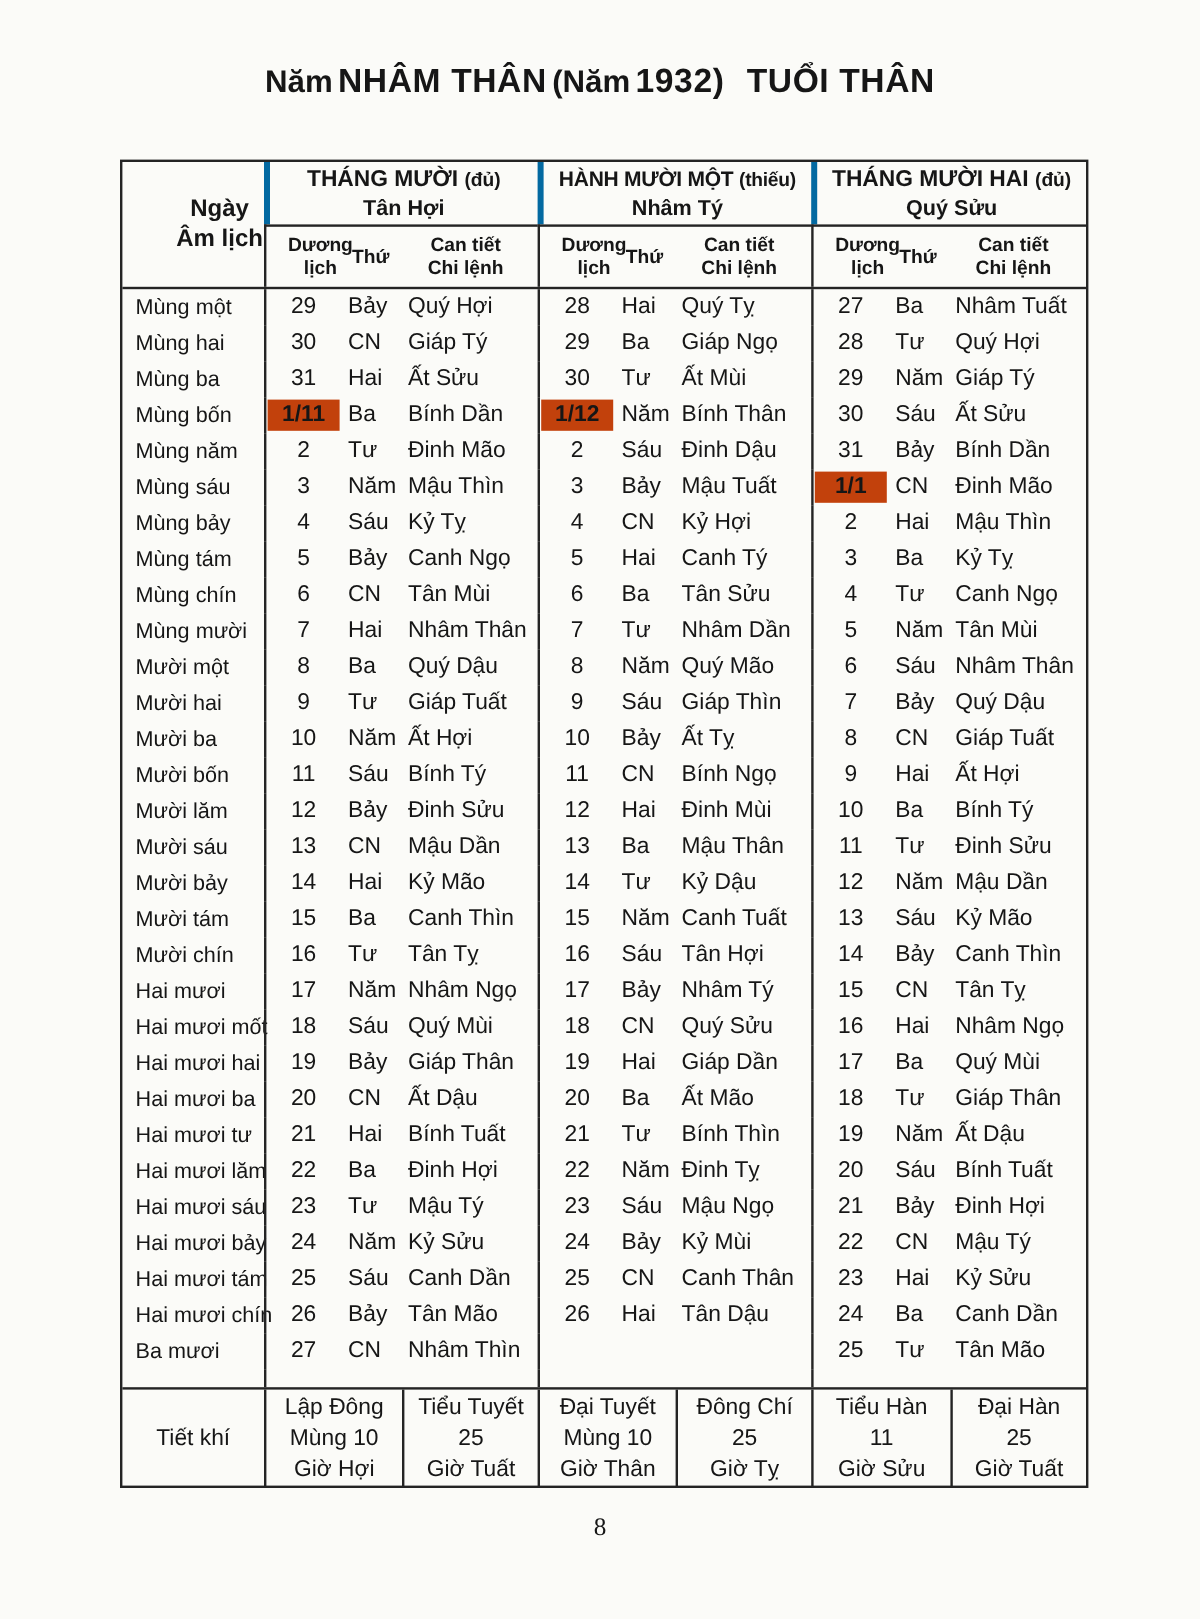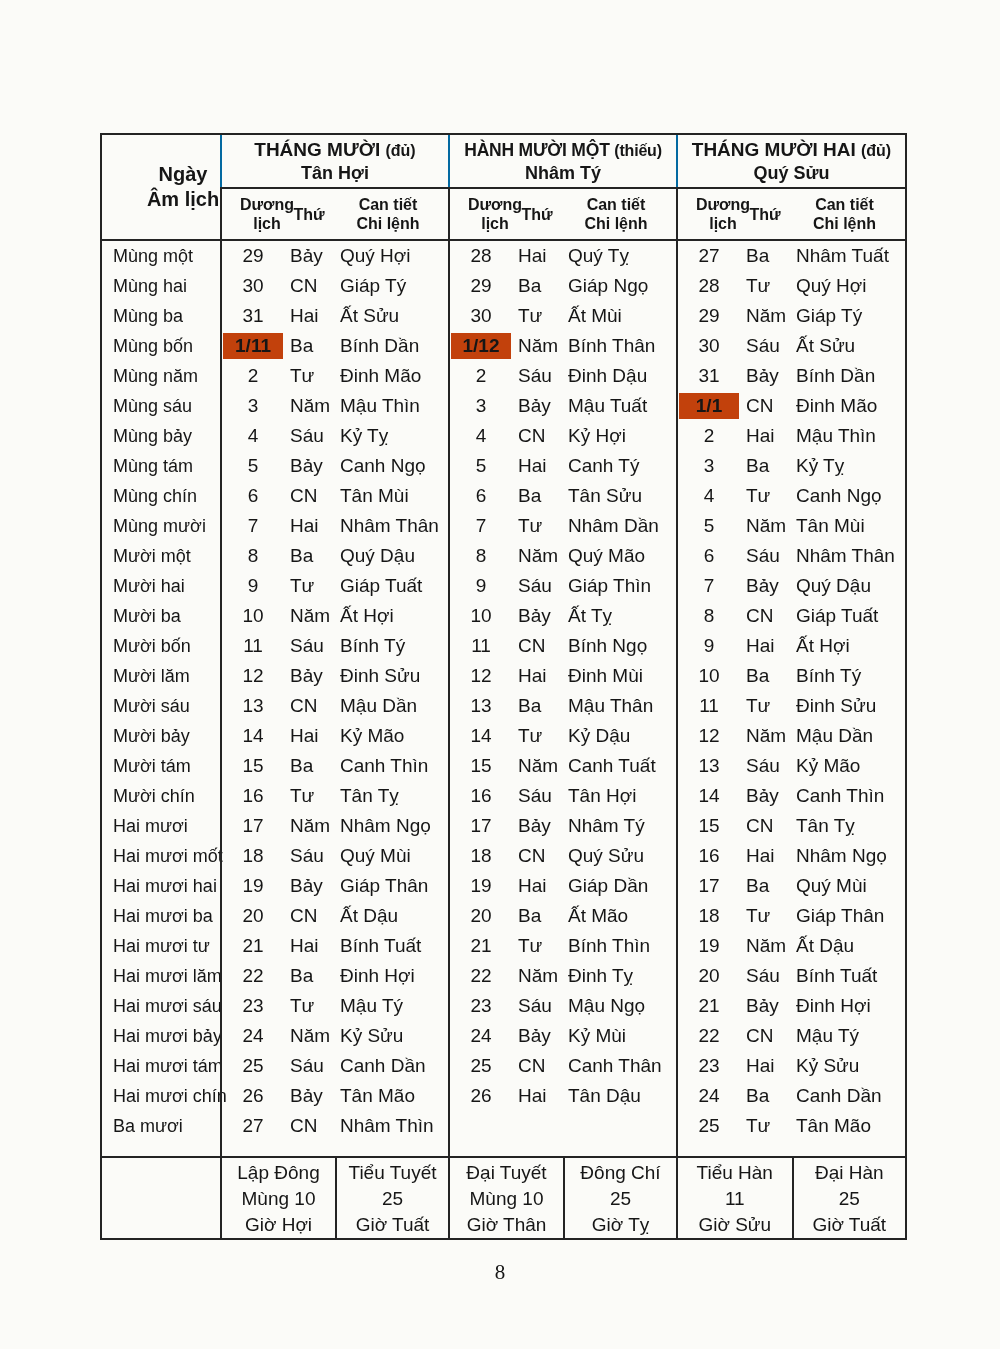--- a/index.html
+++ b/index.html
@@ -24,21 +24,21 @@
                border:2px solid #242424; box-sizing:border-box; }
 
   .grid4 { display:grid; grid-template-columns:118px 228px 228px 229px; }
 
   
   .thead { grid-template-rows:52px 52px; border-bottom:2px solid #242424; }
   .corner { grid-row:1/3; grid-column:1; display:flex; flex-direction:column;
             justify-content:center; align-items:center;
             font-weight:bold; font-size:20px; line-height:25px;padding-left:44px; }
   .month-block { grid-row:1; display:flex; flex-direction:column; justify-content:center;
-                 align-items:center; border-left:2px solid #0369a1; white-space:nowrap; overflow:hidden; }
+                 align-items:center; border-left:5px solid #0369a1; white-space:nowrap; overflow:hidden; }
   .mb1 { grid-column:2; } .mb2 { grid-column:3; } .mb3 { grid-column:4; }
   .month-name-line { font-weight:bold; font-size:19px; line-height:23px; }
   .mb2 .month-name-line { font-size:17.5px; letter-spacing:-0.2px; }
   .qual { font-size:16px; }
   .month-canchi { font-weight:bold; font-size:18px; line-height:22px; }
   .month-sub { grid-row:2; display:grid; grid-template-columns:62px 50px 1fr;
                border-left:2px solid #242424; border-top:2px solid #242424;
                font-weight:bold; font-size:16px; }
   .ms1 { grid-column:2; } .ms2 { grid-column:3; } .ms3 { grid-column:4; }
   .sub-cell { display:flex; flex-direction:column; justify-content:center; line-height:19px; }
@@ -70,20 +70,27 @@
   .tk-half.second { border-left:2px solid #242424; }
 
   .page-num { position:absolute; top:1260px; left:0; width:100%; text-align:center;
               font-size:21px; font-family:"Liberation Serif", serif; }
 </style>
 </head>
 <body>
 
 <div class="page">
 
+  <div class="title-line1">
+    <span class="t-med">Năm</span>
+    <span class="t-heavy">NHÂM THÂN</span>
+    <span class="t-med">(Năm</span>
+    <span class="t-heavy">1932)</span>
+    <span class="t-heavy t-gap">TUỔI THÂN</span>
+  </div>
 
   <div class="cal-table">
 
     <div class="grid4 thead">
       <div class="corner">
         <span>Ngày</span>
         <span>Âm lịch</span>
       </div>
 
       <div class="month-block mb1">
@@ -687,20 +694,21 @@
       </div>
 
     <div class="grid4 filler-row">
       <div></div>
       <div class="filler-cell"></div>
       <div class="filler-cell"></div>
       <div class="filler-cell"></div>
     </div>
 
     <div class="grid4 tk-row">
+      <div class="tk-label">Tiết khí</div>
 
       <div class="tk-month tkm1">
         <div class="tk-half">
           <div>Lập Đông</div>
           <div>Mùng 10</div>
           <div>Giờ Hợi</div>
         </div>
         <div class="tk-half second">
           <div>Tiểu Tuyết</div>
           <div>25</div>

